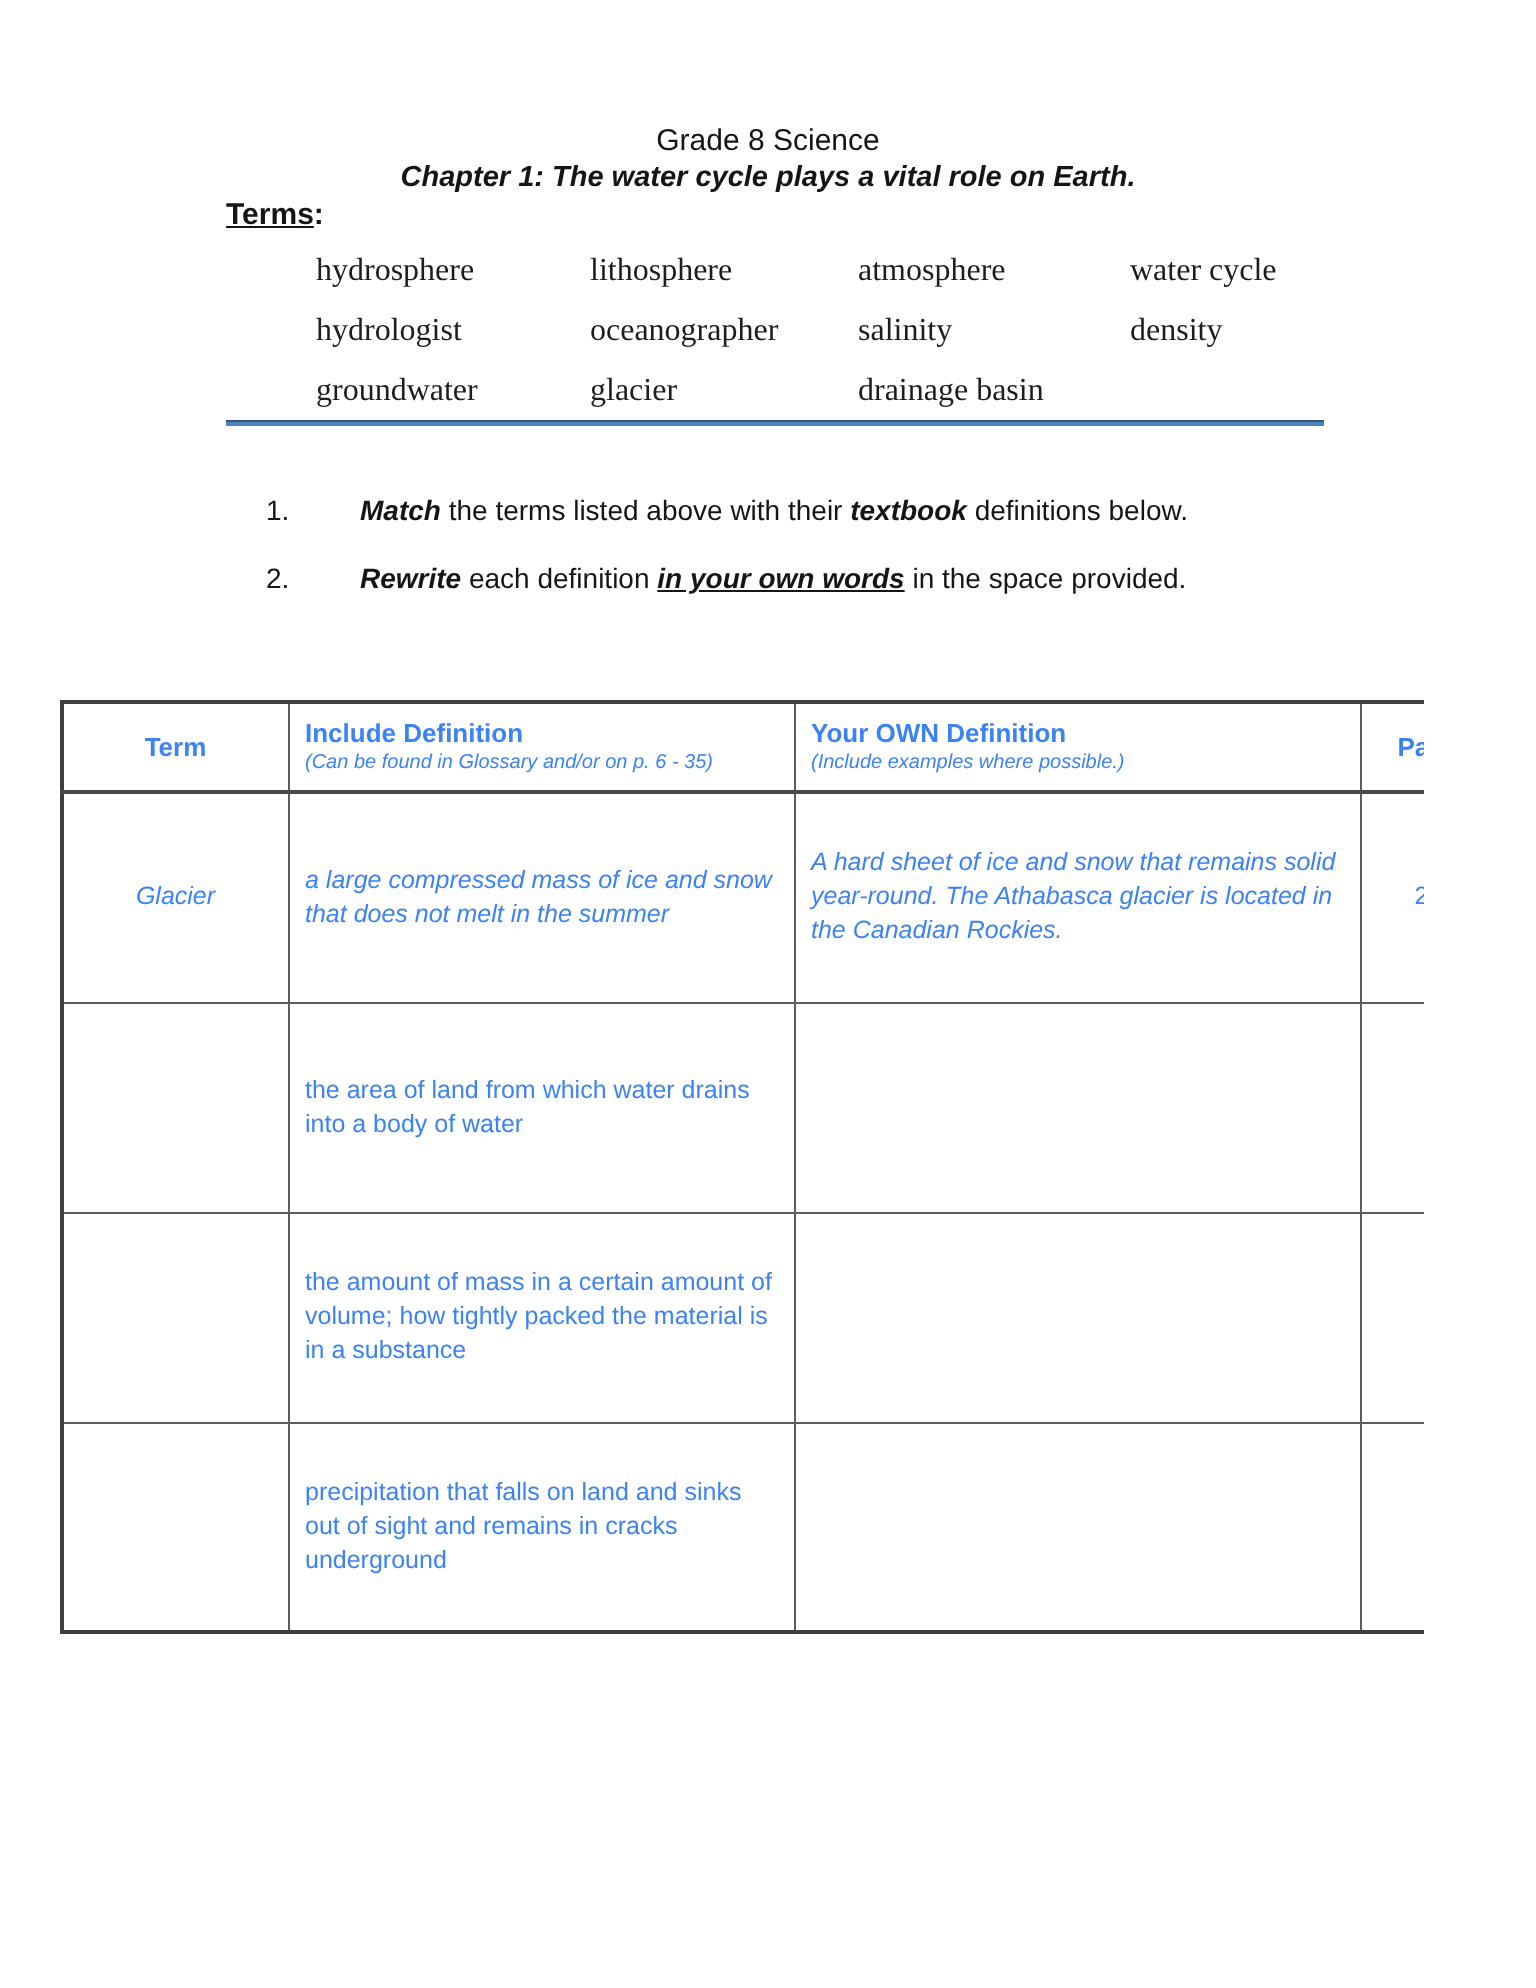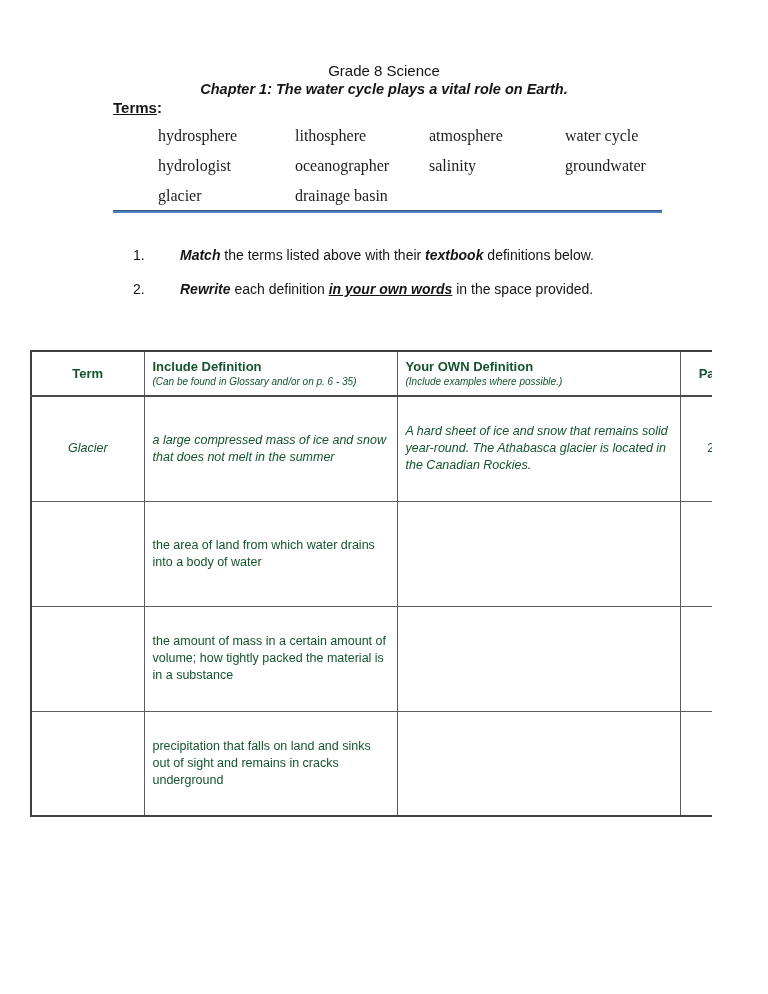--- a/index.html
+++ b/index.html
@@ -32,21 +32,21 @@
   }
   .instr { position:absolute; left:133px; font-size:14px; line-height:17px; white-space:pre-wrap; }
   .i1 { top:247px; } .i2 { top:281px; } .i3 { top:315px; }
   .num { display:inline-block; width:47px; }
   .num.short { width:19px; }
   .bi { font-weight:bold; font-style:italic; }
   .biu { font-weight:bold; font-style:italic; text-decoration:underline; }
   table.defs {
     position:absolute; top:350px; left:30px; width:720px;
     border-collapse:collapse; table-layout:fixed;
-    font-size:12.5px; line-height:17px; color:#14532d;
+    font-size:12.5px; line-height:17px; color:#3b82f6;
   }
   .defs th, .defs td { border:1.5px solid #5d5d5d; vertical-align:middle; padding:4px 8px; }
   .defs { border:2px solid #3f3f3f; }
   .defs thead th { border-bottom:2px solid #4a4a4a; }
   .defs thead tr { height:45px; }
   .defs th { font-size:13px; line-height:15px; text-align:left; }
   .defs th.center, .defs td.center { text-align:center; }
   .defs .note { display:block; font-size:10px; line-height:12px; font-style:italic; font-weight:normal; margin-top:2px; }
   .defs tr.r { height:105px; }
   .defs tr.r-last { height:118px; }
@@ -64,20 +64,21 @@
   <div class="terms-label"><span class="u">Terms</span><span>:</span></div>
 
   <div class="terms-grid">
     <span>hydrosphere</span>
     <span>lithosphere</span>
     <span>atmosphere</span>
     <span>water cycle</span>
     <span>hydrologist</span>
     <span>oceanographer</span>
     <span>salinity</span>
+    <span>density</span>
     <span>groundwater</span>
     <span>glacier</span>
     <span>drainage basin</span>
     <span></span>
   </div>
 
   <div class="rule" style="background: rgb(79, 129, 189);"></div>
 
   <div class="instr i1"><span class="num">1.</span><span class="bi">Match</span><span> the terms listed above with their </span><span class="bi">textbook</span><span> definitions below.</span></div>
 

